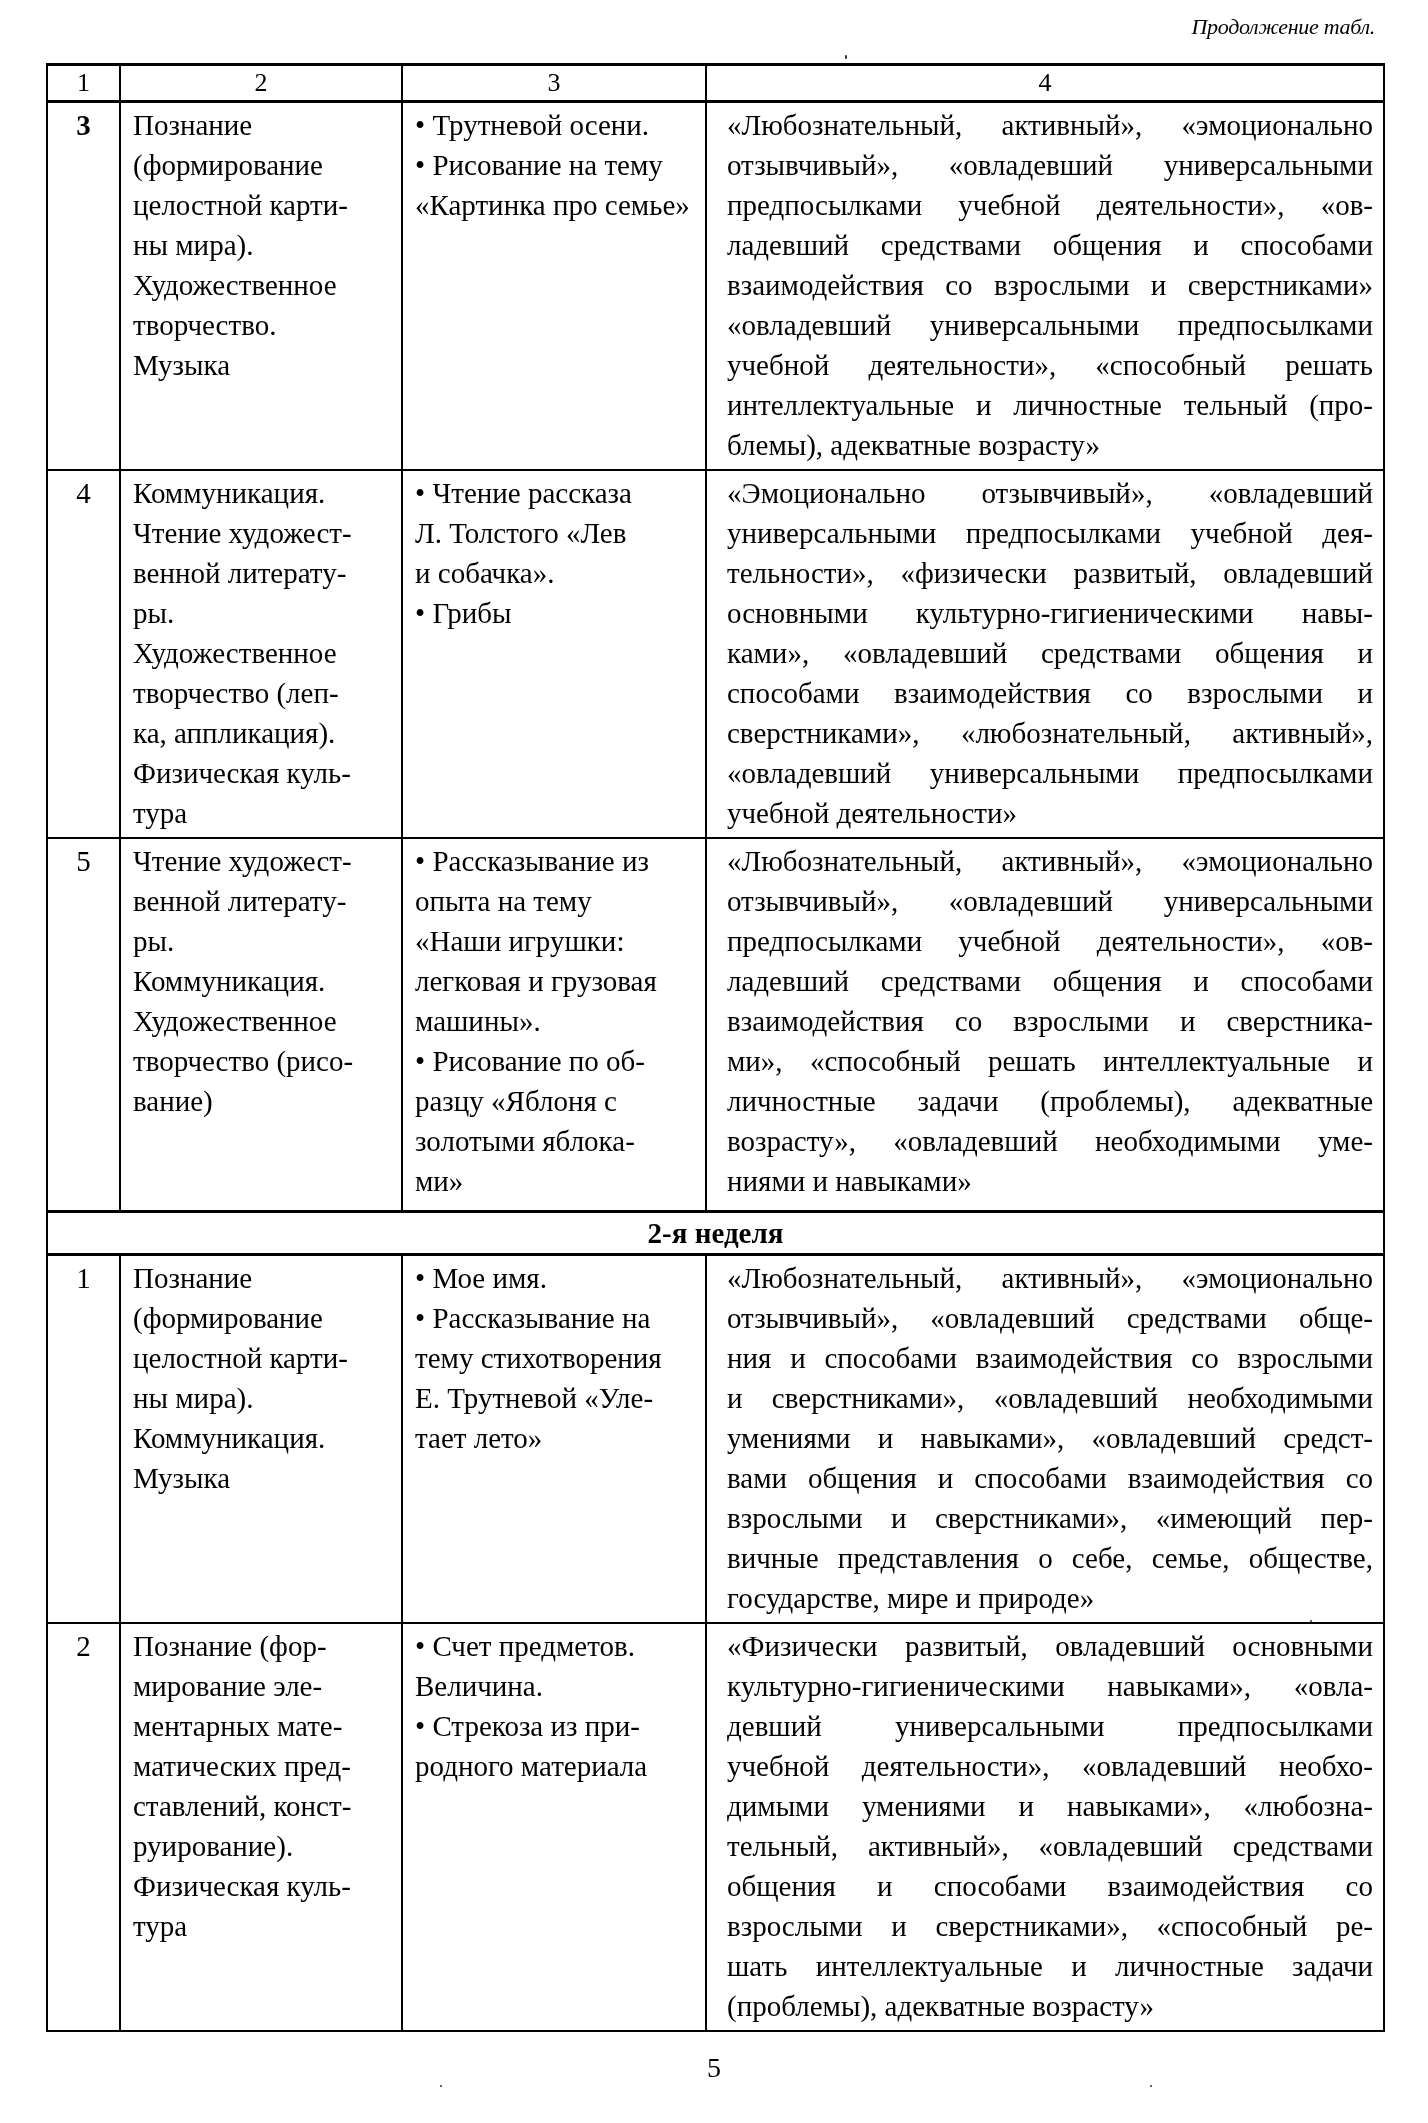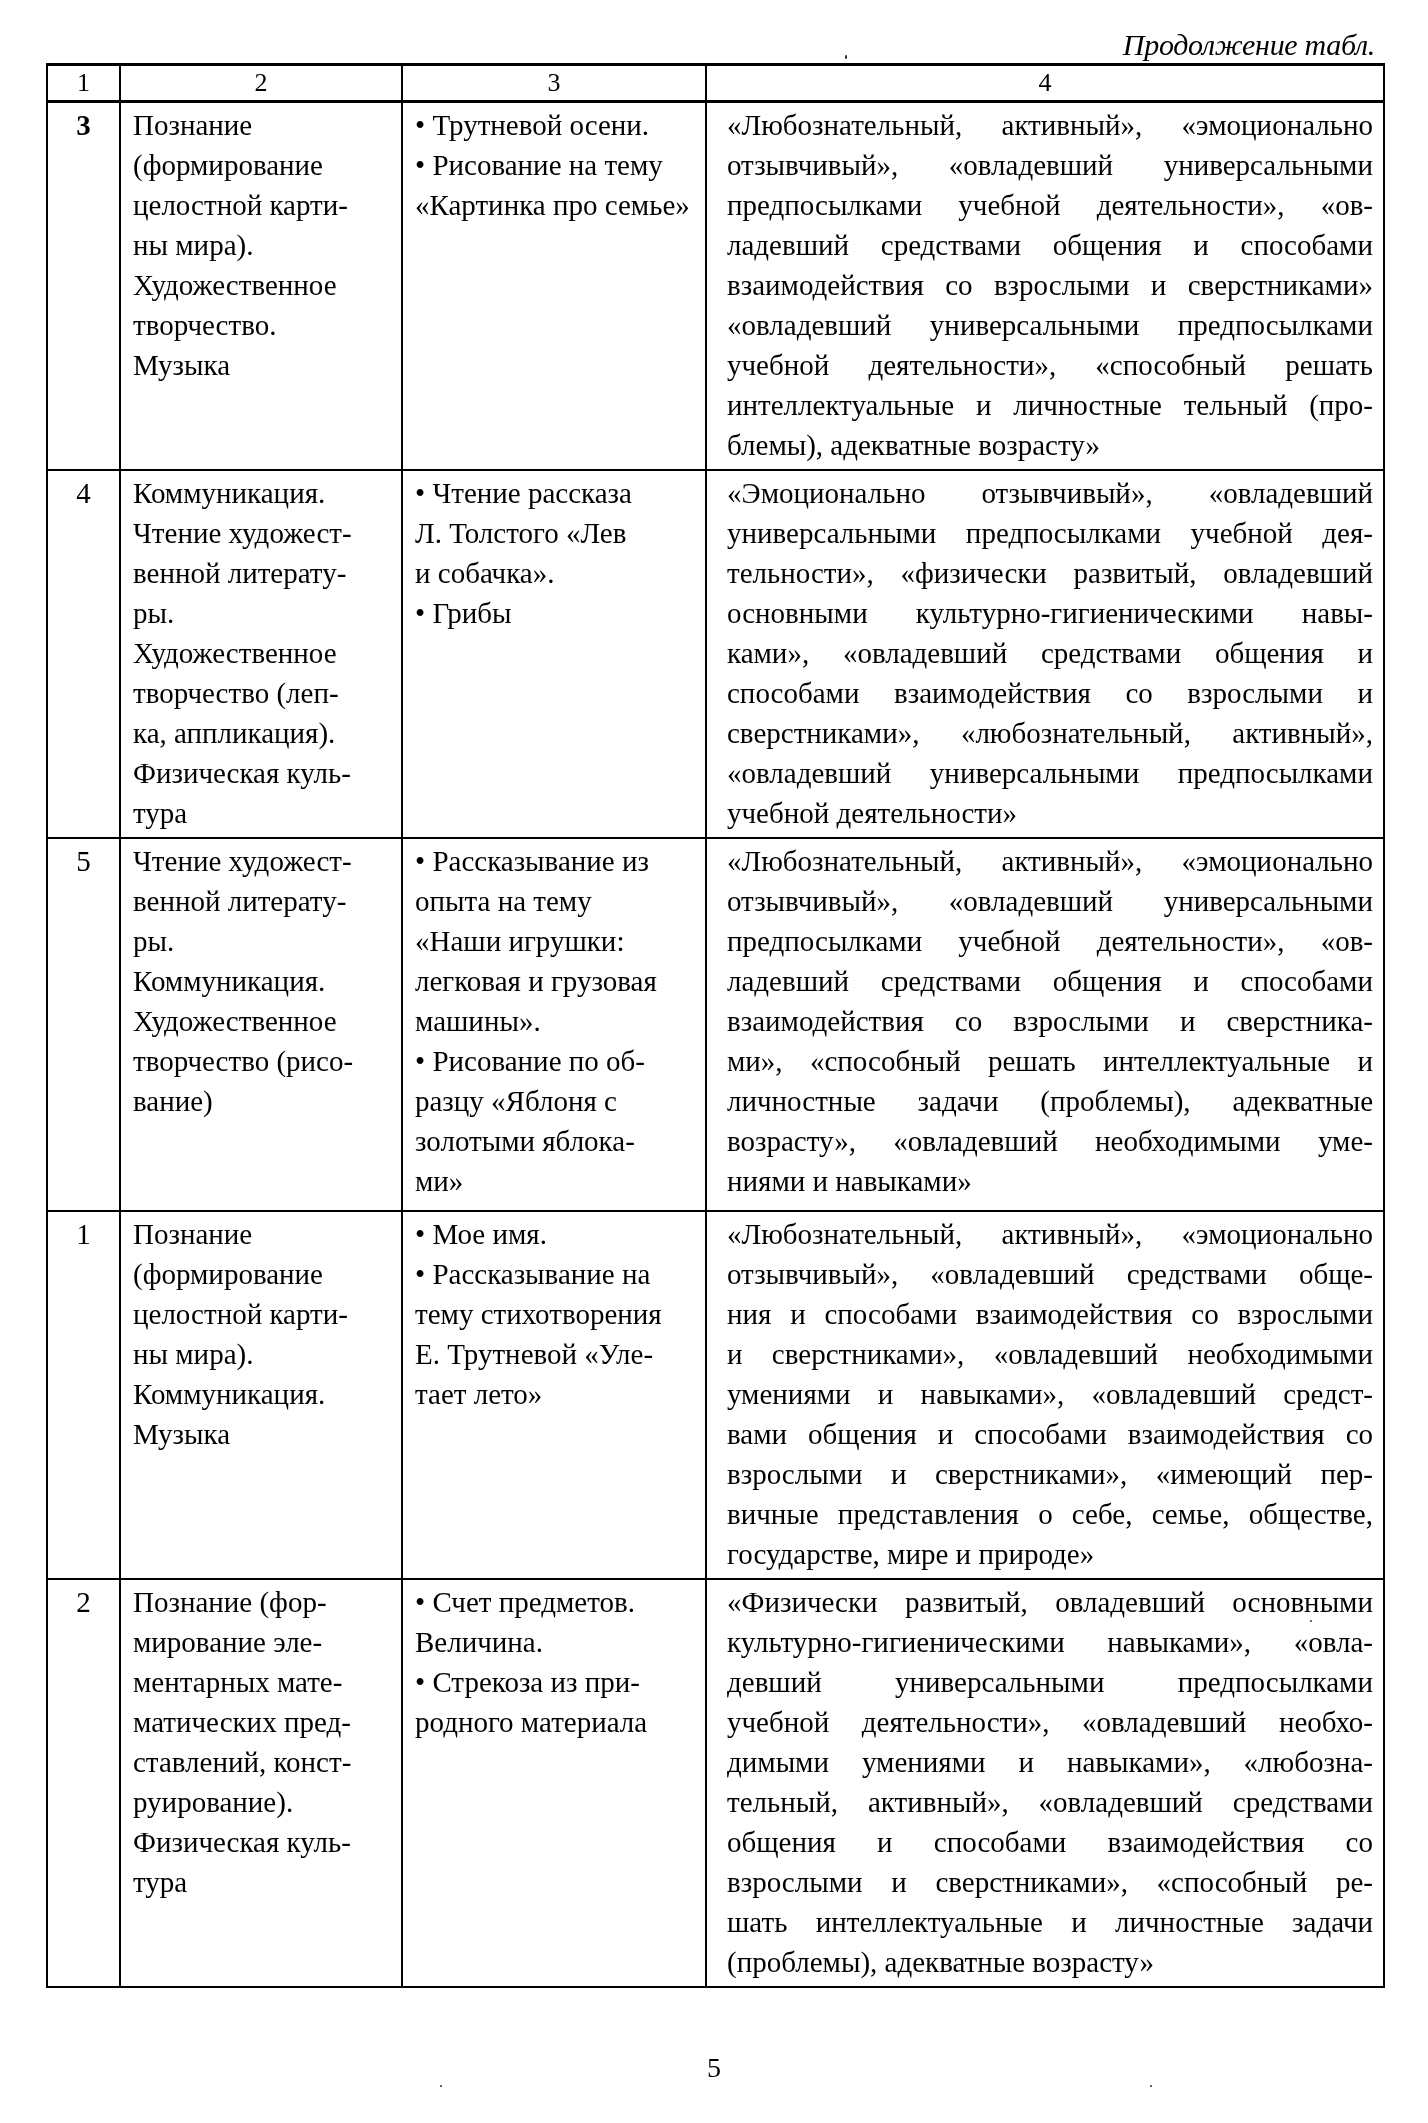--- a/index.html
+++ b/index.html
@@ -2,22 +2,22 @@
 <html><head>
 <meta charset="utf-8">
 <style>
   html, body { margin: 0; padding: 0; background: #ffffff; }
   body {
     width: 1428px; height: 2123px; position: relative; overflow: hidden;
     font-family: "Liberation Serif", "DejaVu Serif", serif;
     color: #000;
   }
   .running-head {
-    position: absolute; right: 53px; top: 28px;
-    font-style: italic; font-size: 30px; letter-spacing: -0.3px;
+    position: absolute; right: 53px; top: 14px;
+    font-style: italic; font-size: 22px; letter-spacing: -0.3px;
   }
   .tbl {
     position: absolute; left: 46px; top: 63px; width: 1337px;
     border-collapse: collapse; table-layout: fixed;
   }
   .tbl td, .tbl th {
     border: 2px solid #000; vertical-align: top; padding: 0;
     font-size: 29px; line-height: 40px; font-weight: normal;
   }
   .tbl th { height: 34px; line-height: 34px; font-size: 26px; text-align: center; border-bottom-width: 3px; border-top-width: 3px; }
@@ -159,20 +159,23 @@
             <span class="ln j">предпосылками учебной деятельности», «ов-</span>
             <span class="ln j">ладевший средствами общения и способами</span>
             <span class="ln j">взаимодействия со взрослыми и сверстника-</span>
             <span class="ln j">ми», «способный решать интеллектуальные и</span>
             <span class="ln j">личностные задачи (проблемы), адекватные</span>
             <span class="ln j">возрасту», «овладевший необходимыми уме-</span>
             <span class="ln">ниями и навыками»</span>
           </div>
         </td>
       </tr>
+      <tr class="week">
+        <td colspan="4">2-я неделя</td>
+      </tr>
       <tr style="height: 359px;">
         <td class="num">1</td>
         <td class="c2">
           <div class="cell">
             <span class="ln">Познание</span>
             <span class="ln">(формирование</span>
             <span class="ln">целостной карти-</span>
             <span class="ln">ны мира).</span>
             <span class="ln">Коммуникация.</span>
             <span class="ln">Музыка</span>

